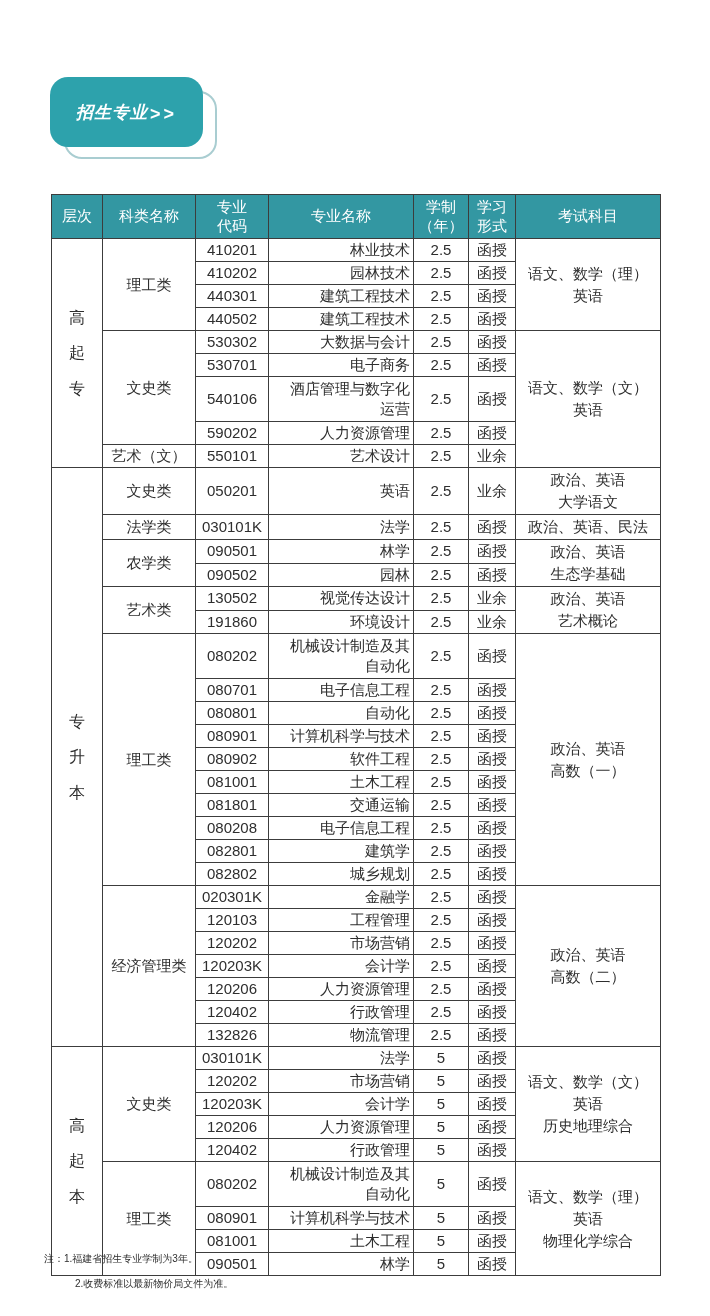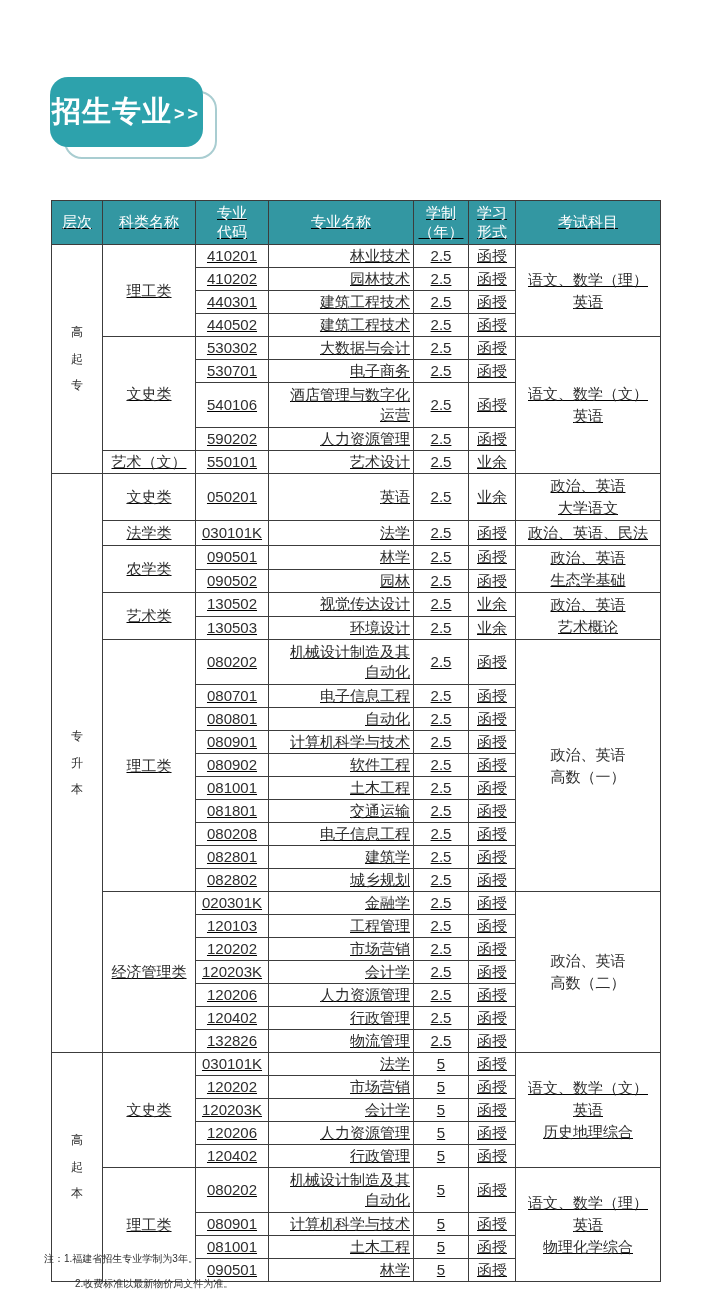--- a/index.html
+++ b/index.html
@@ -6,35 +6,35 @@
   body { font-family: "Liberation Sans", sans-serif; background: #ffffff; }
   .page { position: relative; width: 710px; height: 1316px; background: #ffffff; overflow: hidden; }
 
   
   .badge-wrap { position: absolute; left: 50px; top: 77px; width: 180px; height: 90px; }
   .badge-outline { position: absolute; left: 14px; top: 14px; width: 153px; height: 68px;
                    background: #ffffff; border: 2px solid #a9cdd1; border-radius: 18px; }
   .badge-face { position: absolute; left: 0; top: 0; width: 153px; height: 70px;
                 background: #2da2ac; border-radius: 18px; color: #ffffff;
                 display: flex; align-items: center; justify-content: center; }
-  .badge-title { font-size: 29px; font-weight: bold; letter-spacing: 1px; }
+  .badge-title { font-size: 17px; font-weight: bold; letter-spacing: 1px; font-style: italic; }
   .badge-arrows { font-size: 18px; font-weight: bold; letter-spacing: 3px; margin-left: 2px; padding-top: 4px; }
 
   
-  table.majors { position: absolute; left: 51px; top: 200px; width: 609px;
-                 border-collapse: collapse; table-layout: fixed; text-decoration: underline; }
+  table.majors { position: absolute; left: 51px; top: 194px; width: 609px;
+                 border-collapse: collapse; table-layout: fixed; }
   .majors th, .majors td { border: 1.5px solid #3c3c3c; }
   .majors thead th { background: #3397a2; color: #ffffff; font-weight: normal;
                      font-size: 15px; height: 44px; padding: 2px 1px; text-align: center; vertical-align: middle; }
   .majors td { font-size: 15px; color: #2e2e2e; text-align: center; vertical-align: middle;
                padding: 1px 3px; height: 22px; line-height: 20px; }
   .majors tr.dbl { height: 45px; }
   td.name { text-align: right; padding-left: 8px; }
   .pre { white-space: pre-line; }
-  .vtext { display: inline-block; width: 1.1em; word-break: break-all; line-height: 2.2; font-size: 12px; }
+  .vtext { display: inline-block; width: 1.1em; word-break: break-all; line-height: 2.2; font-size: 16px; }
   .exam { white-space: pre-line; line-height: 22px; }
   .exam-left { display: inline-block; text-align: left; }
 
   
   .notes { position: absolute; left: 44px; top: 1246px; font-size: 10px; color: #2e2e2e; line-height: 25px; }
   .note-line2 { padding-left: 31px; }
 </style>
 </head>
 <body>
 
@@ -174,21 +174,21 @@
       <tr>
         <td rowspan="2">艺术类</td>
         <td>130502</td>
         <td class="name"><span class="pre">视觉传达设计</span></td>
         <td>2.5</td>
         <td>业余</td>
         <td rowspan="2"><span class="exam">政治、英语
 艺术概论</span></td>
       </tr>
       <tr>
-        <td>130503</td>
+        <td>191860</td>
         <td class="name"><span class="pre">环境设计</span></td>
         <td>2.5</td>
         <td>业余</td>
       </tr>
       <tr class="dbl">
         <td rowspan="10">理工类</td>
         <td>080202</td>
         <td class="name"><span class="pre">机械设计制造及其
 自动化</span></td>
         <td>2.5</td>

